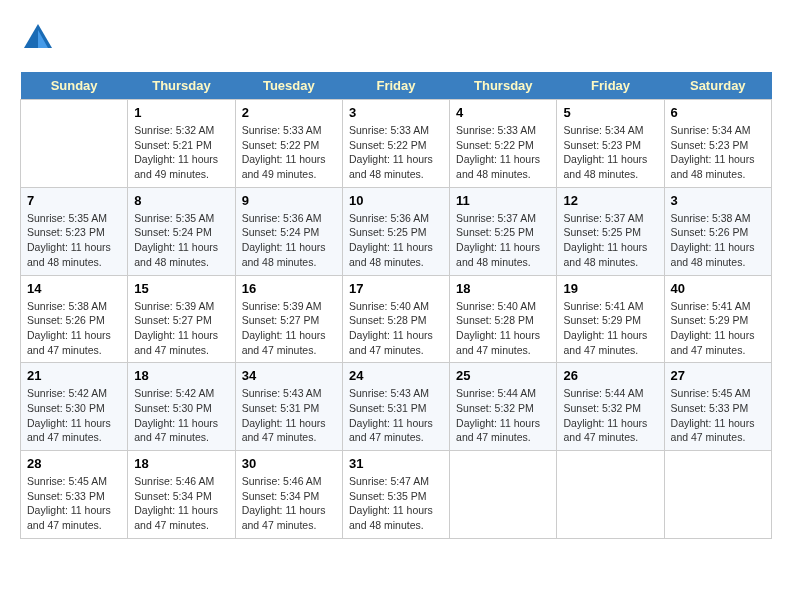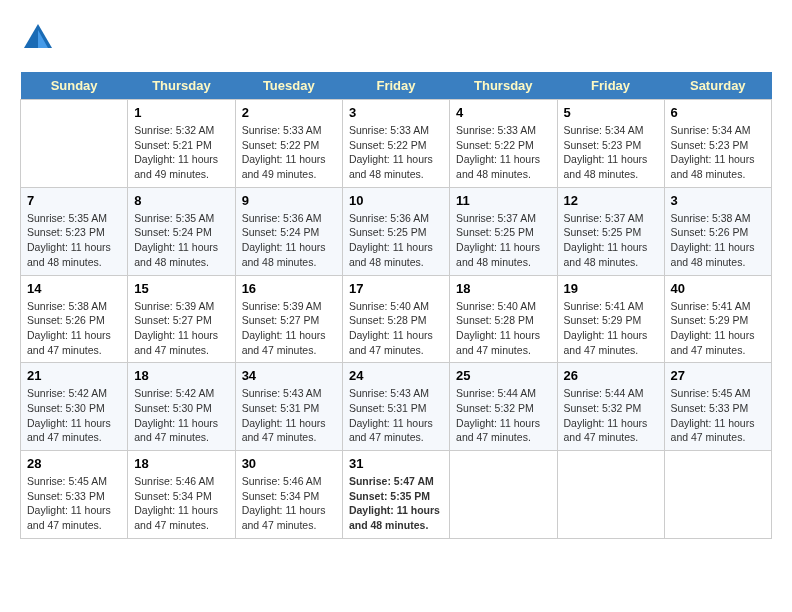--- a/index.html
+++ b/index.html
@@ -340,21 +340,21 @@
         </td>
         <td>
           <span class="day-num">30</span>
           <div class="day-info" style="white-space: pre-line;">Sunrise: 5:46 AM
 Sunset: 5:34 PM
 Daylight: 11 hours
 and 47 minutes.</div>
         </td>
         <td>
           <span class="day-num">31</span>
-          <div class="day-info" style="white-space: pre-line; font-weight: bold;">Sunrise: 5:47 AM
+          <div class="day-info" style="white-space: pre-line;">Sunrise: 5:47 AM
 Sunset: 5:35 PM
 Daylight: 11 hours
 and 48 minutes.</div>
         </td>
         <td class="empty"></td>
         <td class="empty"></td>
         <td class="empty"></td>
       </tr>
     </tbody>
 </table>

